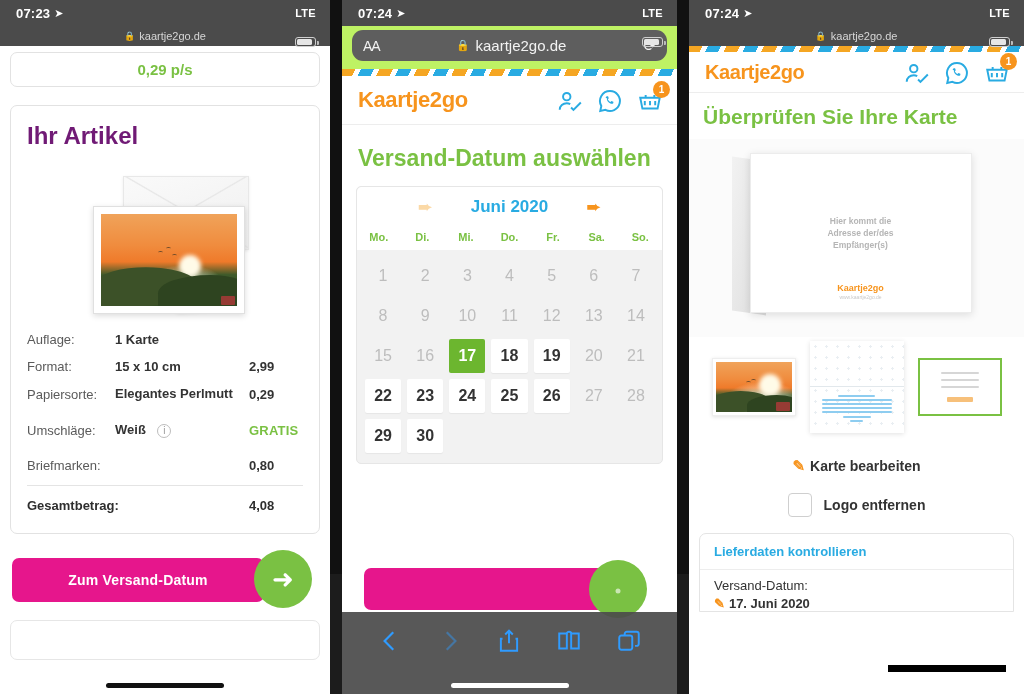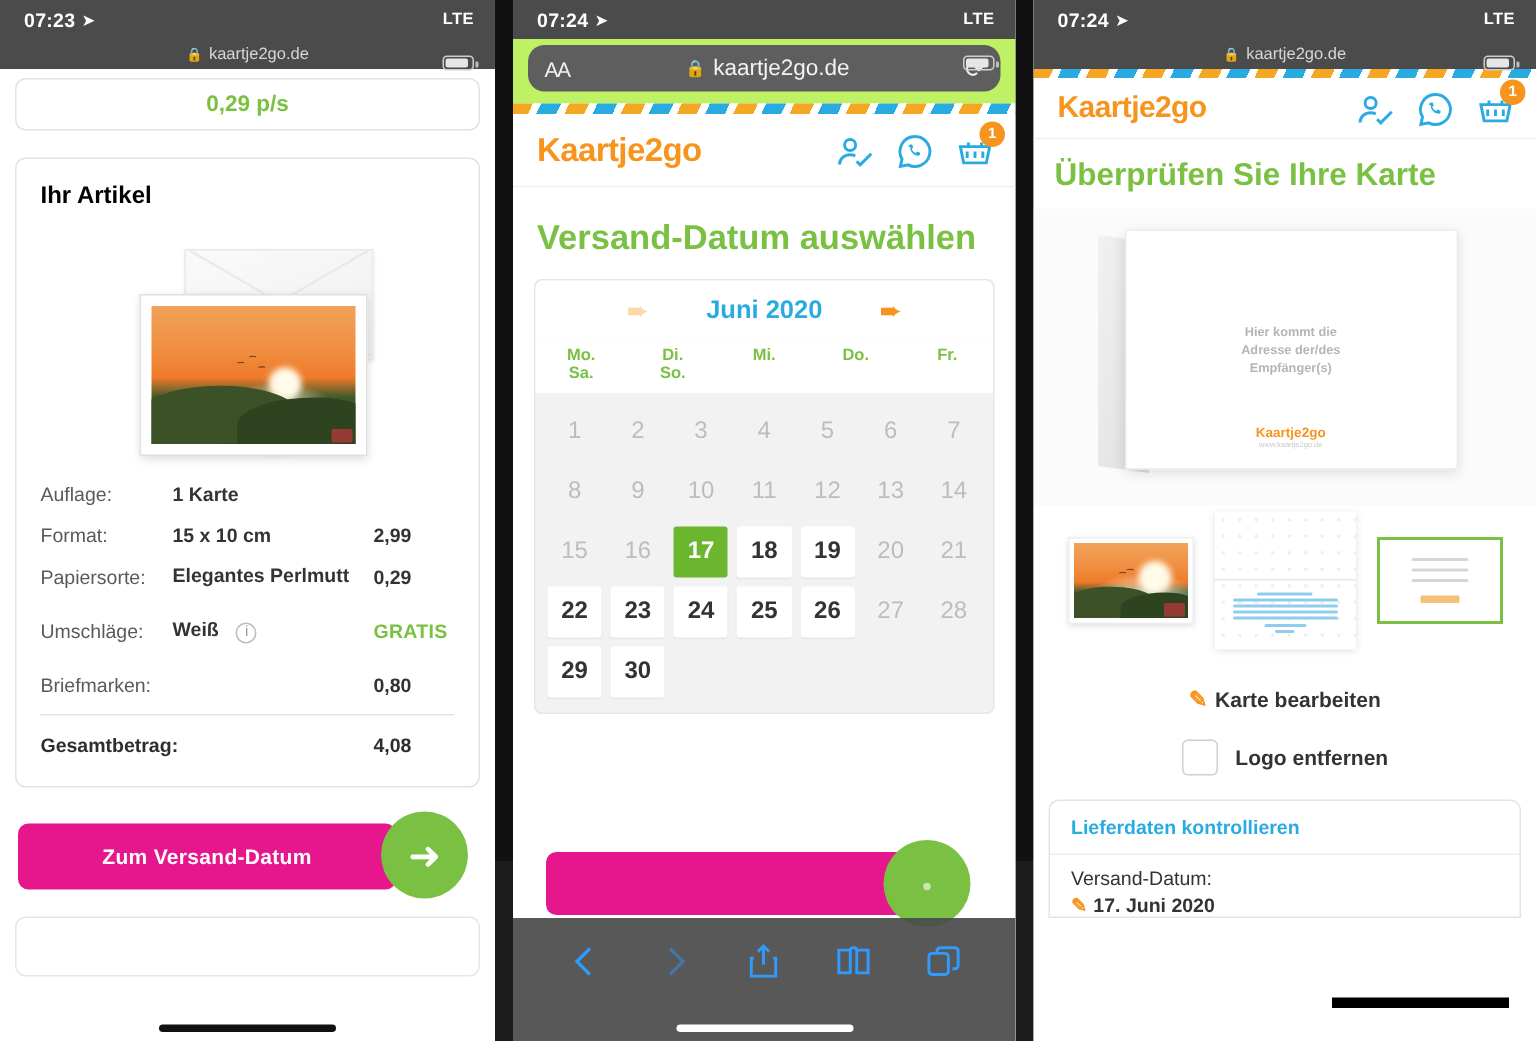--- a/index.html
+++ b/index.html
@@ -81,21 +81,21 @@
   .p1 .body { padding: 0; background: #fff; }
   .card-box {
     border: 1px solid #e2e2e2; border-radius: 7px; margin: 6px 10px 0; background:#fff;
     padding: 8px 10px; text-align:center;
   }
   .pps { color: #7ac143; font-weight: bold; font-size: 15px; }
   .artikel-box {
     border: 1px solid #e2e2e2; border-radius: 7px; margin: 18px 10px 0; background:#fff;
     padding: 16px 16px 14px;
   }
-  .artikel-title { color: #000000; font-size: 16px; font-weight: bold; margin-bottom: 8px;}
+  .artikel-title { color: #701a75; font-size: 24px; font-weight: bold; margin-bottom: 8px;}
   .cardart { position: relative; height: 160px; margin: 4px 0 8px; }
   .env {
     position:absolute; left: 96px; top: 18px; width: 126px; height: 74px;
     background: linear-gradient(160deg,#fafafa,#efefef); border:1px solid #e8e8e8;
     box-shadow: 0 1px 3px rgba(0,0,0,.08);
   }
   .env::after{content:"";position:absolute;left:0;top:0;width:100%;height:100%;
     background: linear-gradient(to bottom right, transparent 48%, #e6e6e6 49%, transparent 50%),
                 linear-gradient(to bottom left, transparent 48%, #e6e6e6 49%, transparent 50%);}
   .card-back { position:absolute; left:148px; top:52px; width:42px; height:100px;
@@ -142,21 +142,21 @@
     background:#111; border-radius:3px; }
 
   
   .p2 .body { height: calc(694px - 26px - 43px - 7px); }
   .h1green { color: #7ac143; font-size: 23px; font-weight: bold; margin: 20px 0 14px; padding: 0 16px; }
   .cal { margin: 0 14px; background: #f2f2f2; border: 1px solid #e6e6e6; border-radius: 5px; padding-bottom: 8px;}
   .cal-head { background:#fff; display:flex; align-items:center; justify-content:center; gap: 38px; padding: 10px 0; border-radius:5px 5px 0 0;}
   .cal-title { color: #29abe2; font-size: 17px; font-weight: bold; }
   .arrow { font-size: 18px; color: #f7941d; line-height:1;}
   .arrow.dim { color: #fbd9a6; }
-  .cal-days { display:grid; grid-template-columns: repeat(5,1fr); background:#fff; padding: 4px 0 7px;}
+  .cal-days { display:grid; grid-template-columns: repeat(7,1fr); background:#fff; padding: 4px 0 7px;}
   .cal-days div { text-align:center; font-size: 11px; font-weight: bold; color:#7ac143; }
   .cal-grid { display:grid; grid-template-columns: repeat(7,1fr); gap: 6px; padding: 9px 8px 2px; }
   .day { height: 34px; display:flex;align-items:center;justify-content:center;
     font-size: 16px; color:#bdbdbd; border-radius: 2px; }
   .day.avail { background:#fff; color:#333; font-weight:bold; box-shadow: 0 1px 1px rgba(0,0,0,.05);}
   .day.sel { background:#6cb62f; color:#fff; font-weight:bold; }
   .day.empty { background: transparent; }
   .cal-note { text-align:center; font-size:13px; color:#555; margin-top: 16px; }
   .cal-note b { color: #7ac143; font-size: 16px; font-weight:bold;}
   .p2-cta { position:absolute; left:0; right:0; bottom: 84px; height: 60px; }

